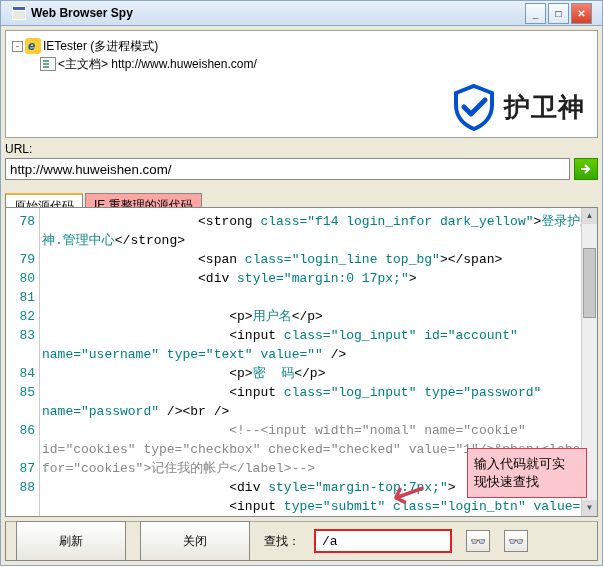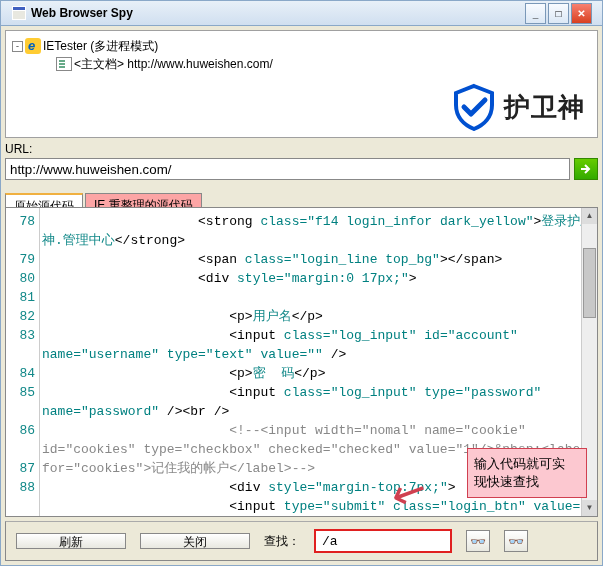--- a/index.html
+++ b/index.html
@@ -11,21 +11,21 @@
 .titlebar .title { flex: 1; font-weight: bold; font-family: Tahoma, sans-serif; font-size: 12px; }
 .titlebar .winbtn { width: 21px; height: 21px; border: 1px solid #7a98b8; margin-left: 2px; display: inline-flex; align-items: center; justify-content: center; background: linear-gradient(#f8fbff, #dce8f5); cursor: pointer; font-size: 10px; font-weight: bold; }
 .titlebar .close { background: linear-gradient(#f88070, #d84020); color: #fff; }
 
 
 .window-body { border: 1px solid #8aa8c8; border-top: none; height: 540px; background: #ece9d8; padding: 4px; display: flex; flex-direction: column; }
 
 
 .tree-panel { background: #fff; border: 1px solid #a0a0a0; height: 108px; padding: 6px; position: relative; overflow: hidden; }
 .tree-row { display: flex; align-items: center; gap: 2px; line-height: 18px; }
-.tree-row.indent { margin-left: 44px; }
+.tree-row.indent { margin-left: 28px; }
 .tree-box { width: 11px; height: 11px; border: 1px solid #888; display: inline-flex; align-items: center; justify-content: center; font-size: 9px; color: #444; font-family: monospace; line-height: 1; }
 .ie-icon { width: 16px; height: 16px; display: inline-block; background: #fc3; border-radius: 3px; position: relative; }
 .ie-icon::after { content: "e"; position: absolute; top: -1px; left: 3px; font-style: italic; font-weight: bold; color: #0060c0; font-size: 13px; }
 .doc-icon { width: 16px; height: 14px; display: inline-block; border: 1px solid #888; background: #fff; position: relative; }
 .doc-icon::before { content: ""; position: absolute; top: 2px; left: 2px; right: 6px; height: 2px; background: #6a8; box-shadow: 0 3px 0 #6a8, 0 6px 0 #6a8; }
 
 
 .logo { position: absolute; right: 12px; bottom: 6px; display: flex; align-items: center; gap: 6px; }
 .logo-shield { width: 48px; height: 48px; }
 .logo-text { font-size: 26px; font-weight: bold; color: #222; letter-spacing: 1px; }
@@ -59,21 +59,21 @@
 .scrollbar .arr { position: absolute; left: 0; right: 0; height: 16px; background: #ddd; text-align: center; font-size: 8px; line-height: 16px; color: #555; }
 .scrollbar .arr.top { top: 0; }
 .scrollbar .arr.bot { bottom: 0; }
 
 
 .tooltip { position: absolute; right: 10px; bottom: 18px; width: 120px; background: #fcc8d0; border: 1px solid #d04050; padding: 6px; font-size: 13px; line-height: 18px; }
 .tooltip .arrow { position: absolute; left: -76px; bottom: -16px; color: #d04050; font-size: 42px; line-height: 1; transform: rotate(25deg); }
 
 
 .bottom-bar { height: 40px; border: 1px solid #888; border-top-color: #aaa; background: #ece9d8; margin-top: 4px; display: flex; align-items: center; padding: 0 10px; gap: 14px; position: relative; }
-.btn { width: 110px; height: 16px; border: 1px solid #888; background: linear-gradient(#fff, #e8e8e0); cursor: pointer; font-size: 12px; }
+.btn { width: 110px; height: 40px; border: 1px solid #888; background: linear-gradient(#fff, #e8e8e0); cursor: pointer; font-size: 12px; }
 .find-input { width: 138px; height: 24px; border: 2px solid #e02020; padding: 2px 6px; font-family: "Courier New", monospace; font-size: 13px; }
 .icon-btn { width: 24px; height: 22px; border: 1px solid #888; background: linear-gradient(#fff, #e8e8e0); display: inline-flex; align-items: center; justify-content: center; cursor: pointer; font-size: 13px; }
 </style>
 </head>
 <body>
 
 <div class="titlebar">
   <span class="icon">
     <svg width="14" height="14" viewBox="0 0 14 14">
         <rect width="14" height="14" fill="#fff"></rect>

